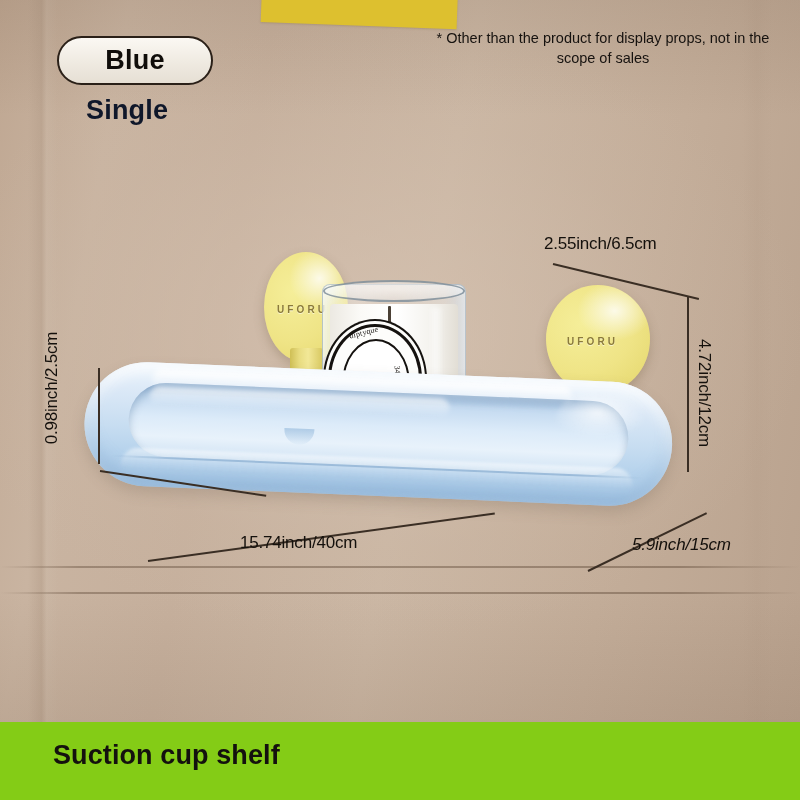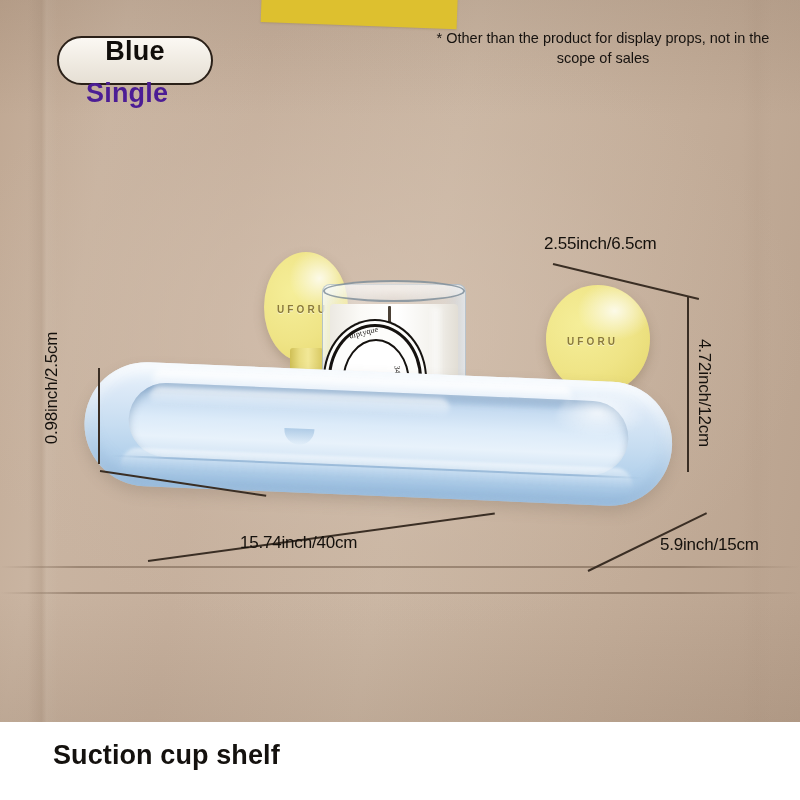--- a/index.html
+++ b/index.html
@@ -74,38 +74,38 @@
   .pill {
     position: absolute;
     left: 57px;
     top: 36px;
     width: 156px;
     height: 49px;
     border-radius: 26px;
     background: linear-gradient(180deg, #fbf8f3 0%, #efeae1 55%, #e6dfd4 100%);
     border: 2px solid #2a2018;
     display: flex;
-    align-items: flex-start;
+    align-items: center;
     justify-content: center;
     box-sizing: border-box;
   }
   .pill-label {
     font-size: 27px;
     font-weight: bold;
     color: #100d0a;
     letter-spacing: 0.3px;
     line-height: 1;
   }
   .single-label {
     position: absolute;
     left: 86px;
-    top: 78px;
+    top: 95px;
     font-size: 27px;
     font-weight: bold;
-    color: #4c1d95;
+    color: #0f172a;
     letter-spacing: 0.2px;
   }
   .disclaimer {
     position: absolute;
     right: 22px;
     top: 28px;
     width: 350px;
     text-align: center;
     font-size: 14.5px;
     line-height: 20px;
@@ -139,22 +139,23 @@
   }
   .dim-topright {
     left: 544px;
     top: 234px;
   }
   .dim-bottomleft {
     left: 240px;
     top: 533px;
   }
   .dim-bottomright {
-    left: 660px;
+    left: 632px;
     top: 535px;
+    font-style: italic;
   }
   .tick {
     position: absolute;
     background: #3a2e24;
   }
   .tick-v-left  { left: 98px;  top: 368px; width: 2px;  height: 96px; }
   .tick-v-right { left: 687px; top: 296px; width: 2px;  height: 176px; }
   .lead {
     position: absolute;
     height: 2px;
@@ -380,21 +381,21 @@
     background: linear-gradient(180deg, rgba(225,235,244,0.55) 0%, rgba(196,216,234,0.75) 100%);
   }
 
   
   .footer {
     position: absolute;
     left: 0;
     top: 722px;
     width: 800px;
     height: 78px;
-    background: #ffffff;
+    background: #84cc16;
   }
   .footer-title {
     position: absolute;
     left: 53px;
     top: 18px;
     font-size: 27px;
     font-weight: bold;
     color: #14110e;
     letter-spacing: 0.1px;
   }

